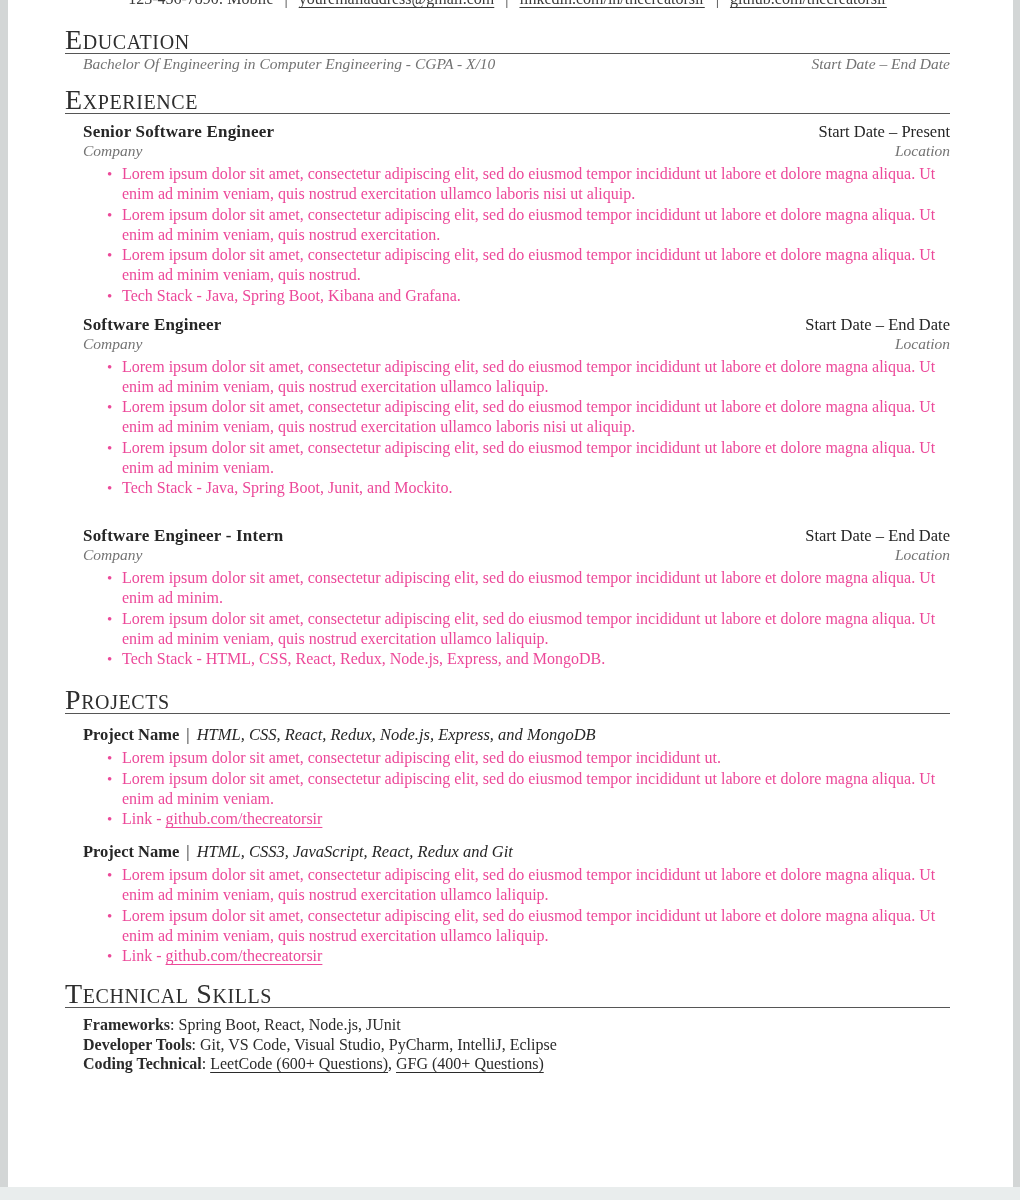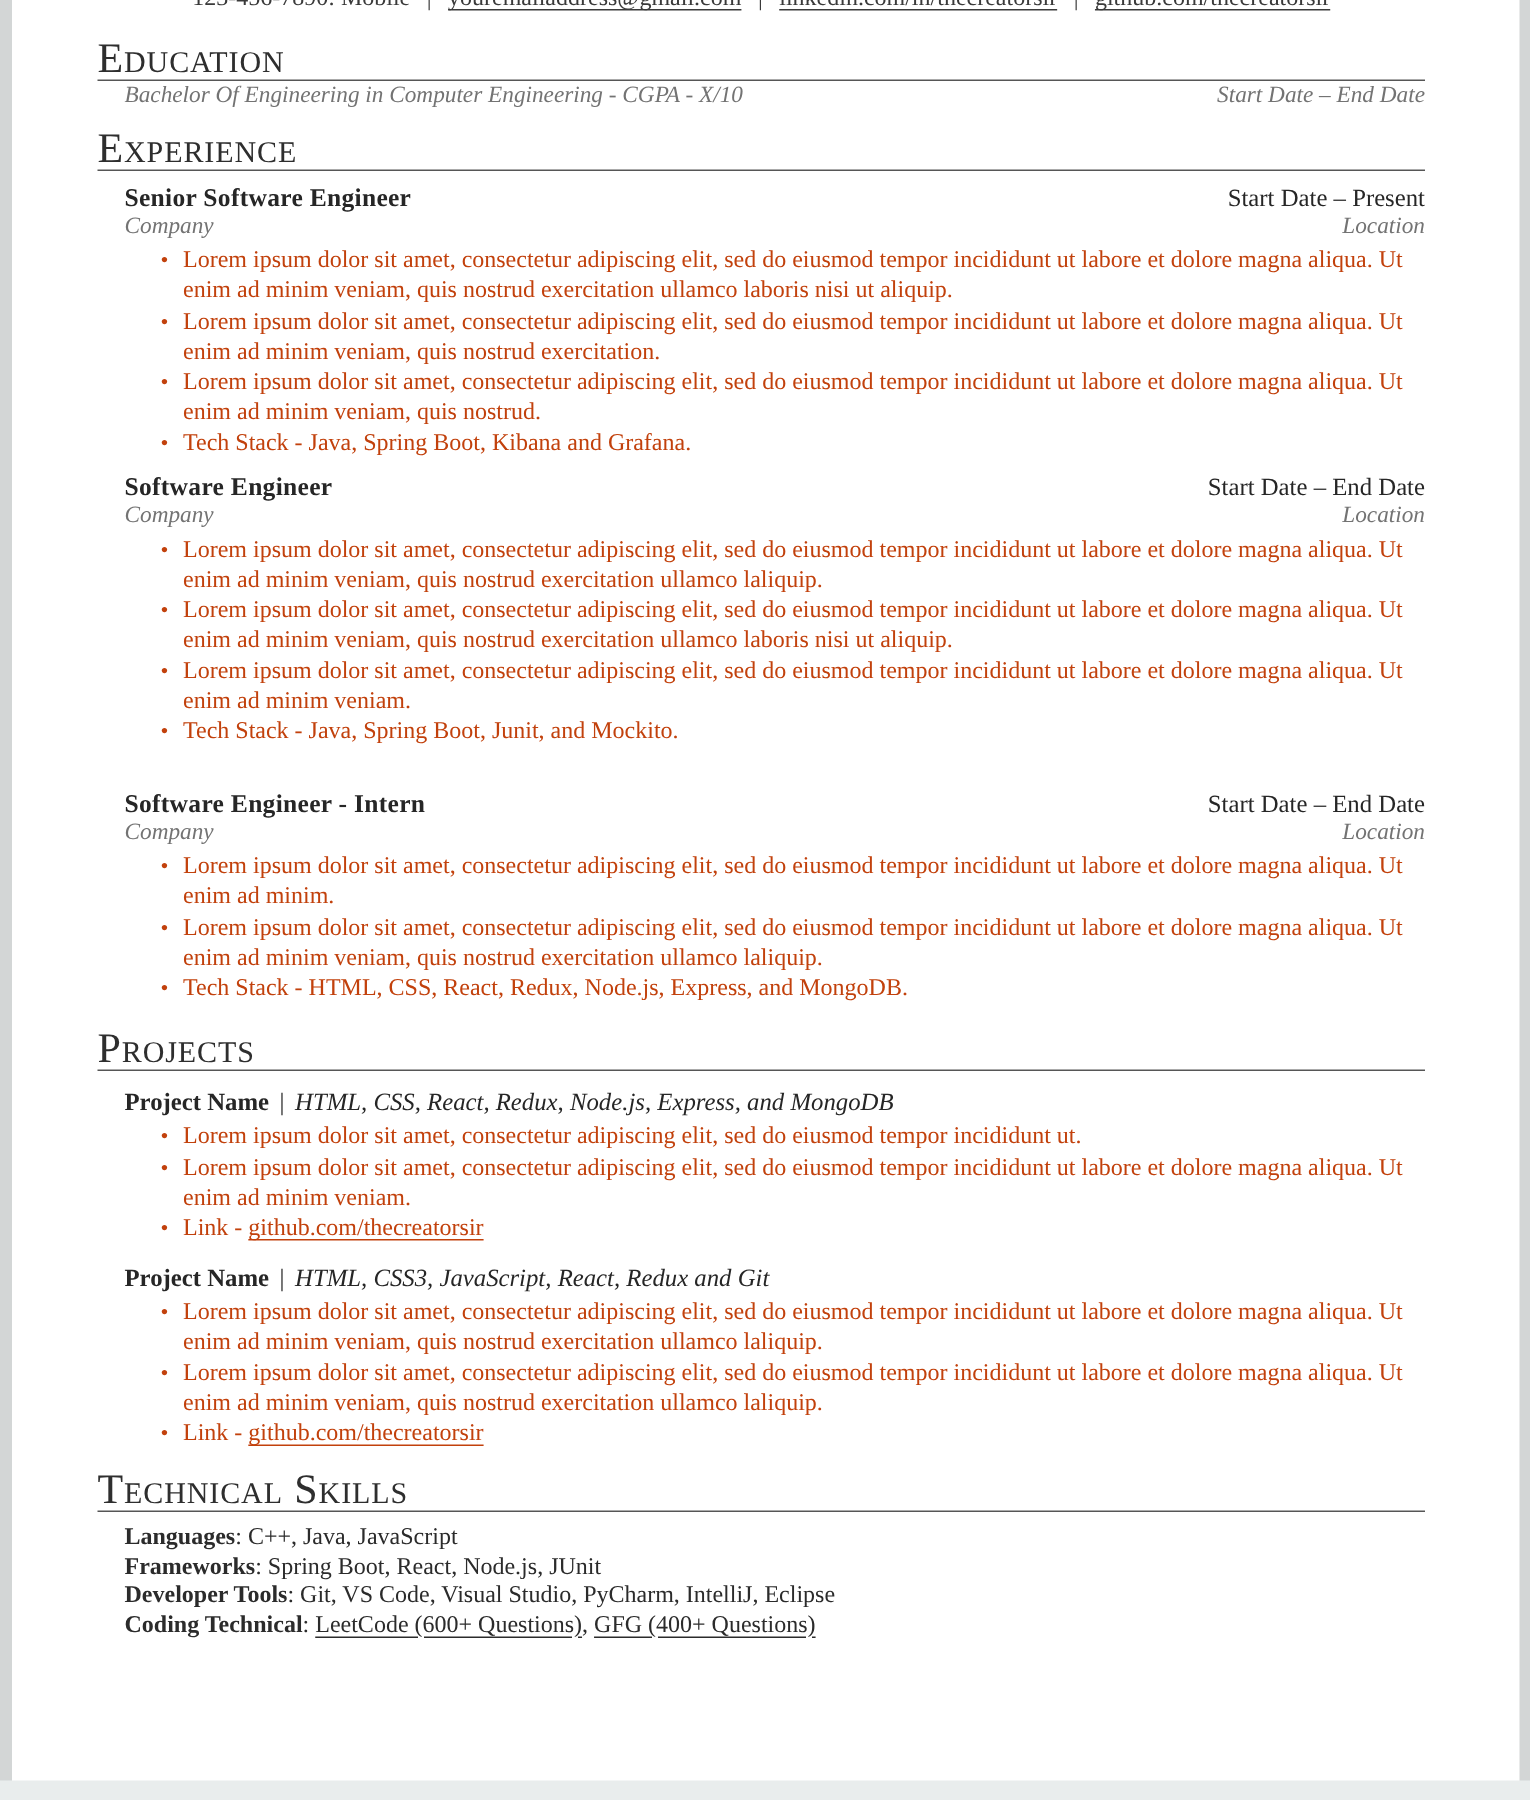--- a/index.html
+++ b/index.html
@@ -66,21 +66,21 @@
     font-size: 15.5px; line-height: 18px;
     margin-top: 1px;
     color: #737373;
   }
 
   ul.bullets { margin: 4px 0 0 0; padding: 0 0 0 39px; list-style: none; }
   ul.bullets li {
     position: relative;
     font-size: 16px; line-height: 20px;
     margin-bottom: 0.5px;
-    color: #c2410c;
+    color: #ec4899;
   }
   ul.bullets li::before {
     content: "\2022";
     position: absolute; left: -15px; top: 0;
     font-size: 15px;
   }
 
   .job-1 { margin-top: 9px; }
   .job-2 { margin-top: 28px; }
 
@@ -204,23 +204,20 @@
         <li>Lorem ipsum dolor sit amet, consectetur adipiscing elit, sed do eiusmod tempor incididunt ut labore et dolore magna aliqua. Ut enim ad minim veniam, quis nostrud exercitation ullamco laliquip.</li>
         <li><span>Link - </span><span class="doc-link">github.com/thecreatorsir</span></li>
       </ul>
     </div>
   </div>
 
   <div class="section sec-skills">
     <div class="section-heading">Technical Skills</div>
     <div class="skills-rows">
       <div class="skill-row">
-        <span class="lbl">Languages</span><span>: </span><span>C++, Java, JavaScript</span>
-      </div>
-      <div class="skill-row">
         <span class="lbl">Frameworks</span><span>: </span><span>Spring Boot, React, Node.js, JUnit</span>
       </div>
       <div class="skill-row">
         <span class="lbl">Developer Tools</span><span>: </span><span>Git, VS Code, Visual Studio, PyCharm, IntelliJ, Eclipse</span>
       </div>
       <div class="skill-row">
         <span class="lbl">Coding Technical</span><span>: </span><span class="doc-link">LeetCode (600+ Questions)</span><span>, </span><span class="doc-link">GFG (400+ Questions)</span>
       </div>
     </div>
   </div>

